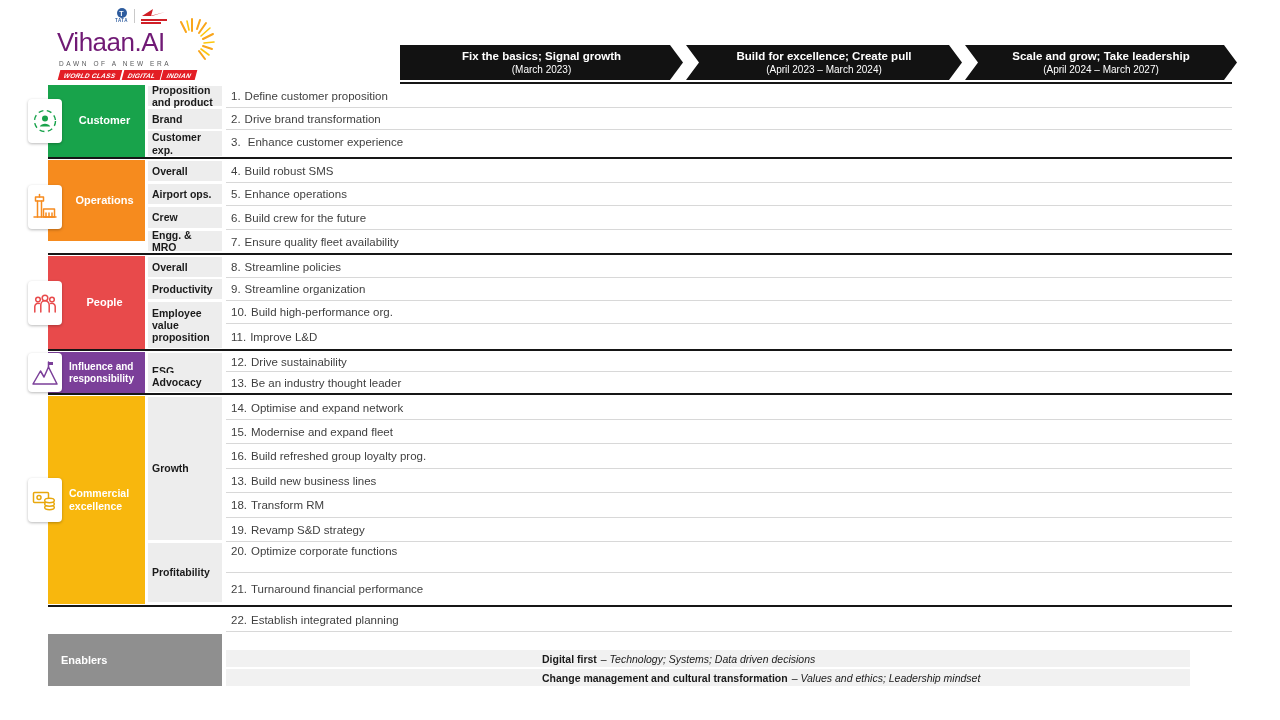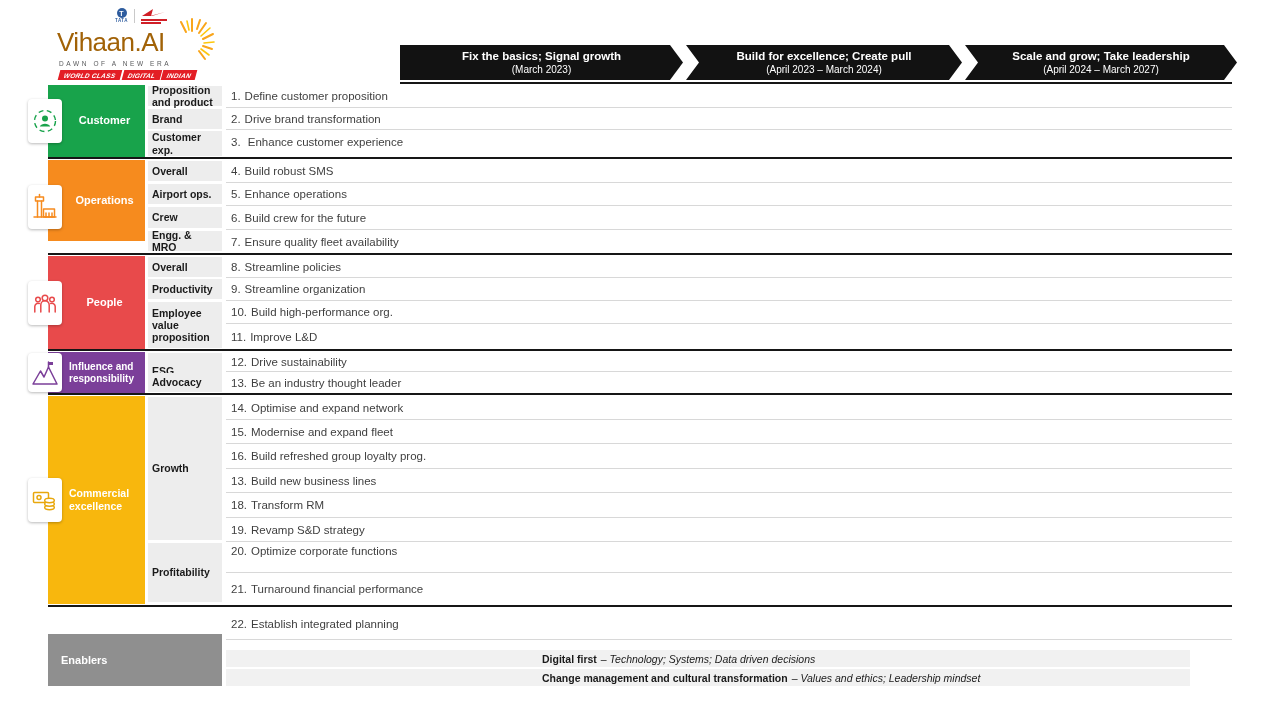--- a/index.html
+++ b/index.html
@@ -12,21 +12,21 @@
   .logo-marks{display:flex;align-items:center;justify-content:center;gap:6px;margin-left:18px;height:20px;}
   .tata-mark{display:flex;flex-direction:column;align-items:center;line-height:1;}
   .tata-circle{width:10px;height:10px;border-radius:50%;background:#2E5C9E;color:#fff;font-size:7px;
                display:flex;align-items:center;justify-content:center;font-weight:700;}
   .tata-text{font-size:4.5px;font-weight:700;color:#2E5C9E;letter-spacing:.5px;margin-top:1px;}
   .logo-divider{width:1px;height:14px;background:#c9c9c9;}
   .ai-mark{display:flex;flex-direction:column;align-items:flex-start;line-height:1;}
   .ai-lines{width:26px;height:2px;background:#D01F27;margin-top:1.5px;}
   .ai-lines.short{width:20px;}
   .brand-row{position:relative;display:flex;align-items:baseline;margin-top:1px;}
-  .brand-text{font-size:26px;color:#a16207;letter-spacing:-0.5px;position:relative;z-index:2;}
+  .brand-text{font-size:26px;color:#701a75;letter-spacing:-0.5px;position:relative;z-index:2;}
   #sunrays{position:absolute;right:-8px;top:-10px;z-index:1;}
   .tagline{font-size:6.5px;letter-spacing:2.6px;color:#58595B;margin:2px 0 3px 2px;font-weight:500;}
   .ribbon{display:flex;gap:2px;margin-left:2px;}
   .ribbon-seg{background:#E31E25;color:#fff;font-size:6.5px;font-weight:700;font-style:italic;
               padding:1.5px 5px;transform:skewX(-15deg);letter-spacing:.3px;white-space:nowrap;}
 
   
   #phases{position:absolute;left:400px;top:45px;width:840px;height:35px;}
   .phase{position:absolute;top:0;height:35px;background:#121212;color:#fff;display:flex;flex-direction:column;
          align-items:center;justify-content:center;line-height:1.3;text-align:center;}
@@ -327,21 +327,21 @@
   <div class="row top-align" style="top:542px;height:31px;">
     <span class="num">20.</span>
     <span>Optimize corporate functions</span>
   </div>
   <div class="row no-border" style="top:573px;height:31px;">
     <span class="num">21.</span>
     <span>Turnaround financial performance</span>
   </div>
   <div class="sep" style="top:605px;"></div>
 
-  <div class="row" style="top:608px;height:32px;">
+  <div class="row" style="top:608px;height:24px;">
     <span class="num">22.</span>
     <span>Establish integrated planning</span>
   </div>
 
   <div id="enablers-block">
     <span>Enablers</span>
   </div>
   <div class="en-bar" style="top:650px;">
     <span class="bold">Digital first</span>
     <span class="detail">– Technology; Systems; Data driven decisions</span>

